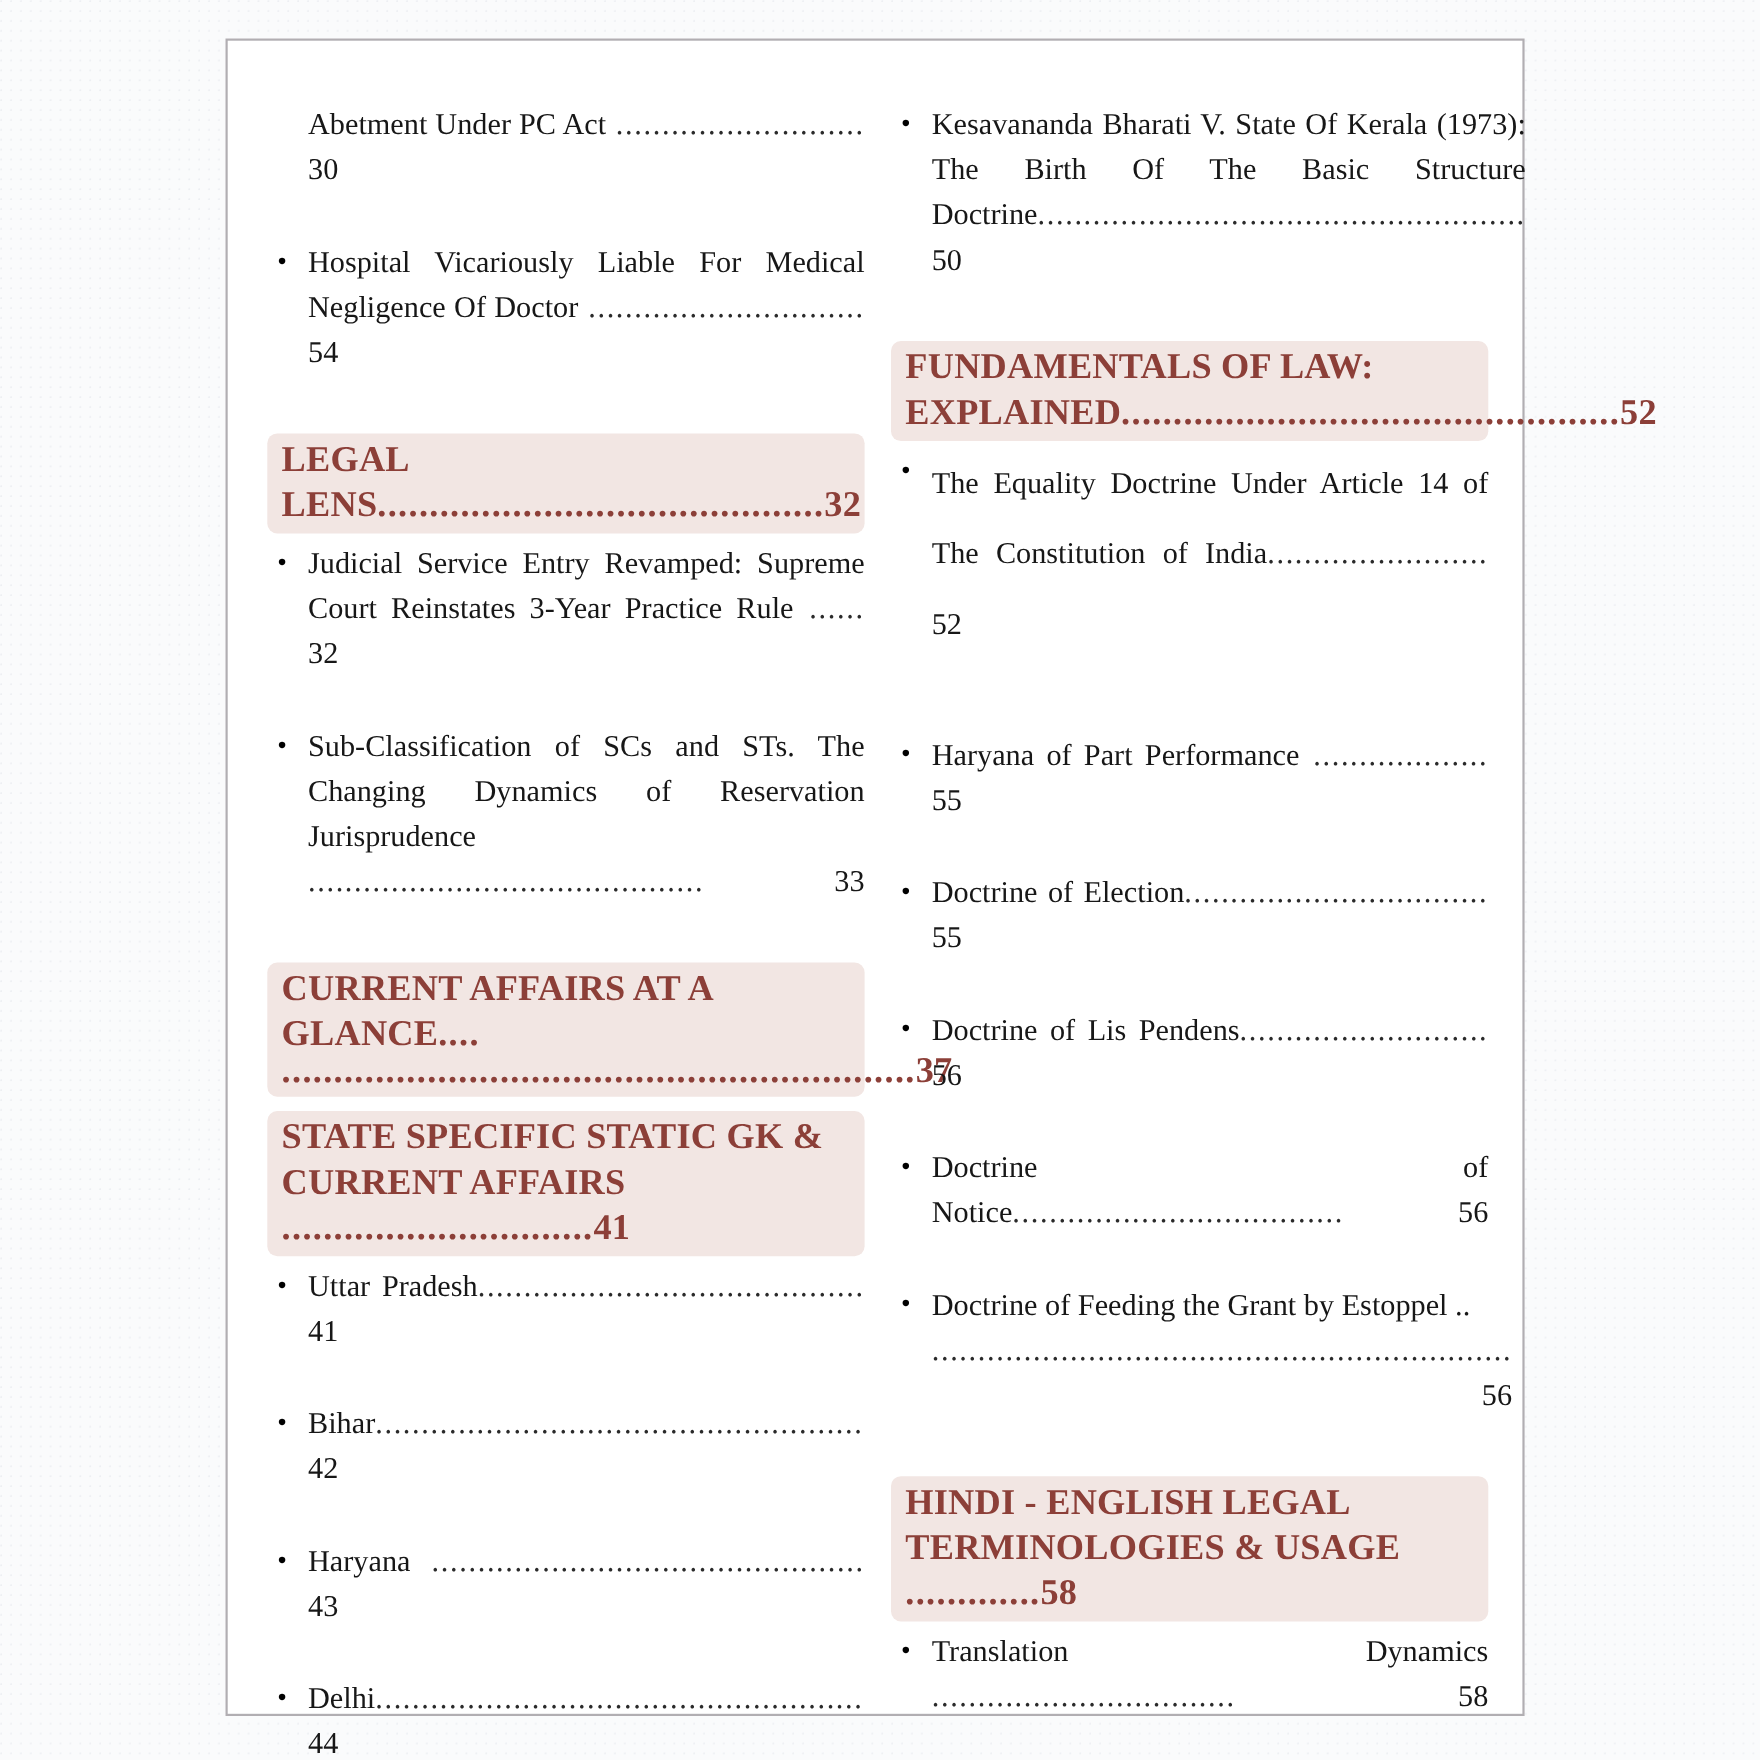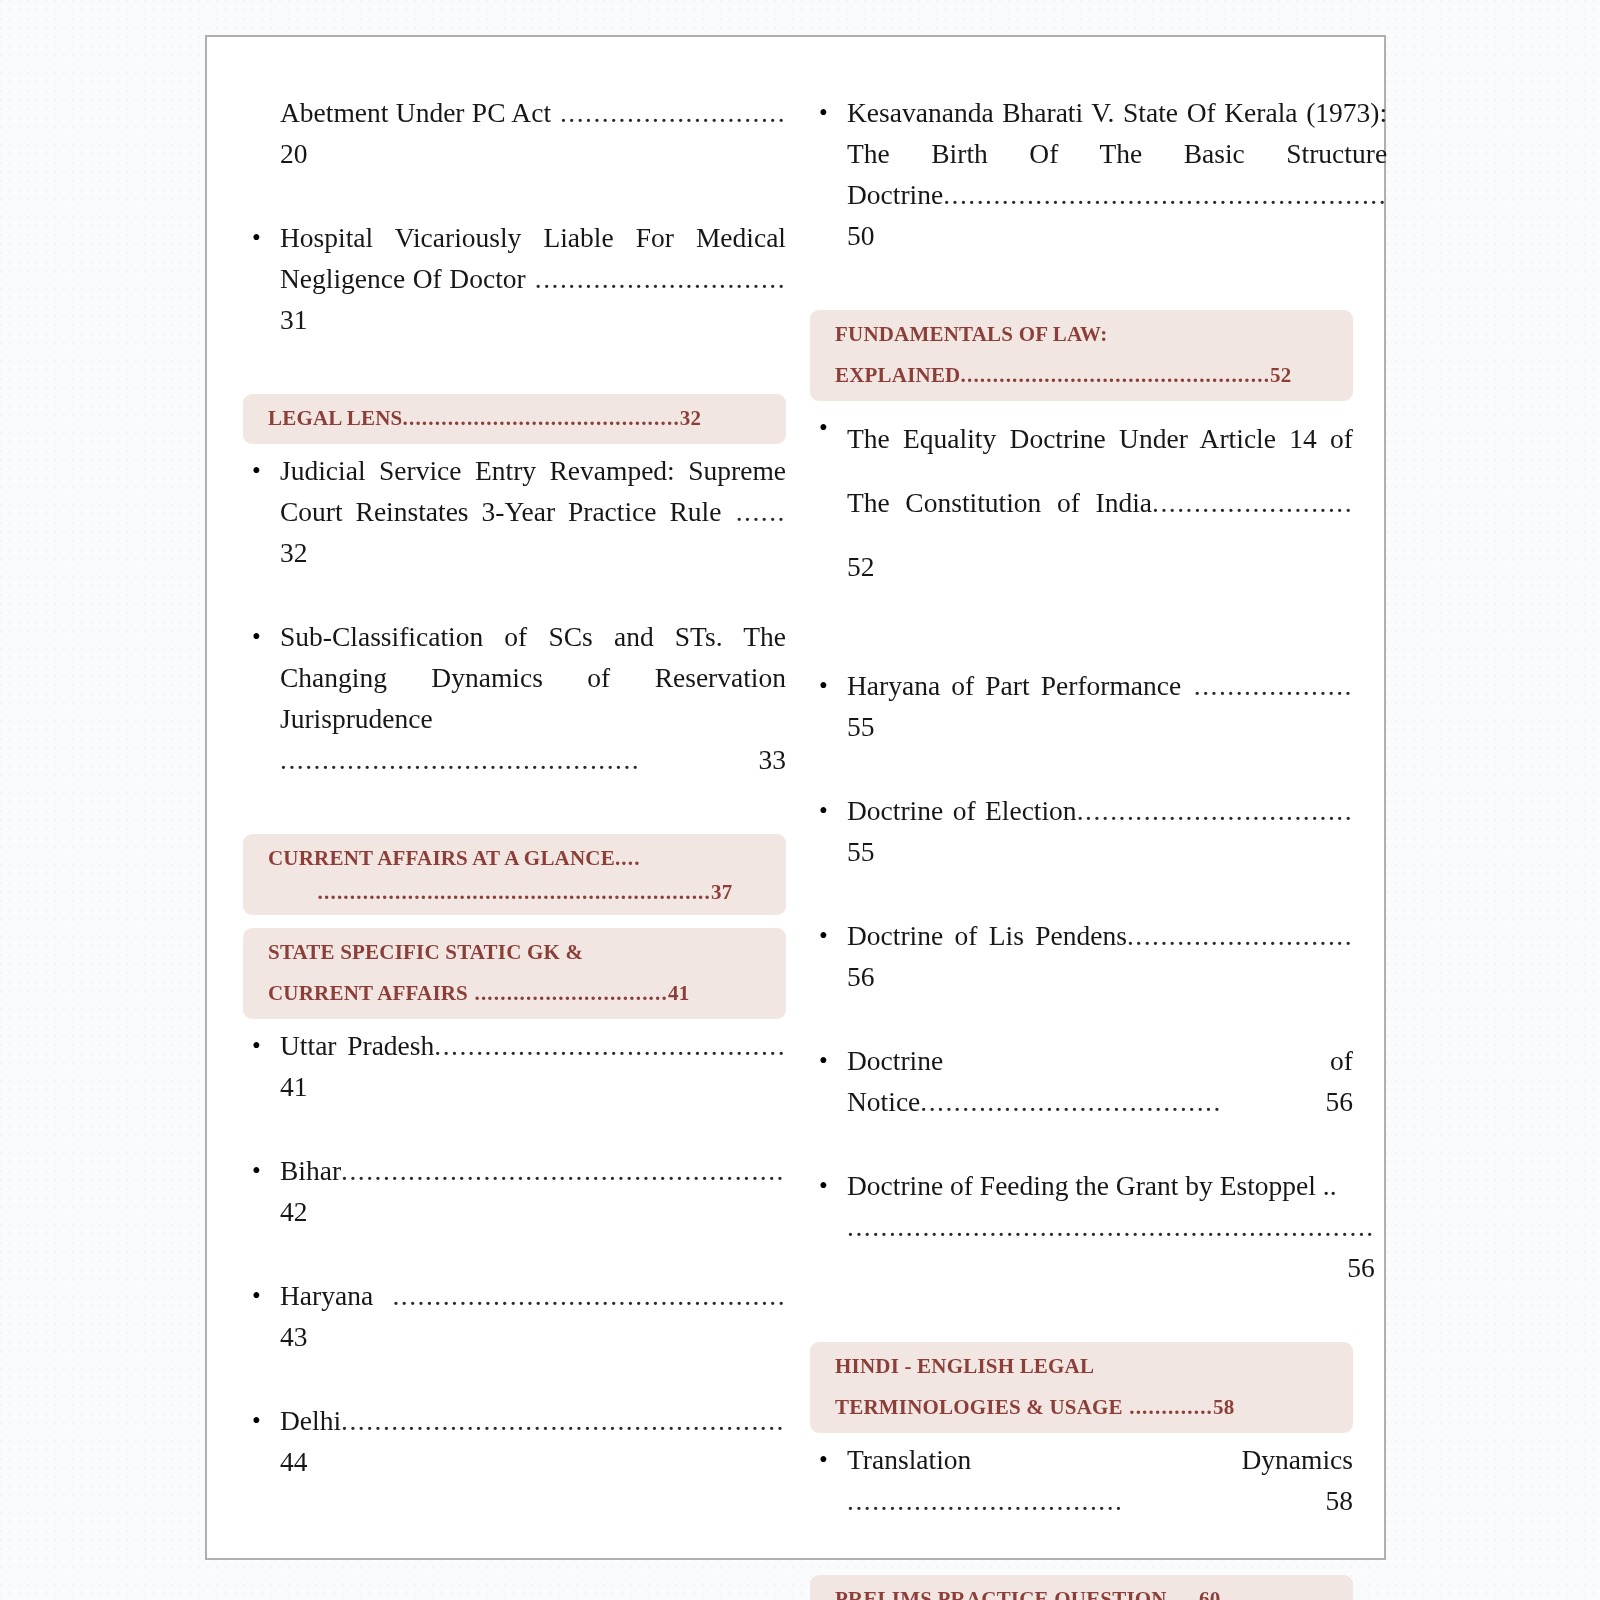--- a/index.html
+++ b/index.html
@@ -85,23 +85,23 @@
     letter-spacing: 1.5px;
     color: #2a2a2a;
   }
   .pnum { white-space: nowrap; }
 
   
   .sec {
     background: #f2e6e3;
     border-radius: 9px;
     margin: 13px 0 6px 0;
-    padding: 4px 0 5px 12px;
+    padding: 4px 0 5px 0;
     font-weight: bold;
-    font-size: 21px;
+    font-size: 33px;
     line-height: 41px;
     color: #8c3f38;
     letter-spacing: 0.2px;
   }
   .sec .inner {
     padding: 0 4px 0 13px;
     display: block;
     text-align: left;
   }
   .sec .leader {
@@ -123,25 +123,25 @@
 </head>
 <body>
 
 <div class="page-backdrop"></div>
 
 <div class="page">
   <div class="columns">
     <div class="col" id="col-left">
         <div class="entry">
           <span class="bullet empty"></span>
-          <span class="entry-body"><span>Abetment Under PC Act</span><span class="leader"> ...........................</span> <span class="pnum">20</span></span>
-        </div>
-        <div class="entry">
-          <span class="bullet"></span>
-          <span class="entry-body"><span>Hospital Vicariously Liable For Medical Negligence Of Doctor</span><span class="leader"> ..............................</span> <span class="pnum">31</span></span>
+          <span class="entry-body"><span>Abetment Under PC Act</span><span class="leader"> ...........................</span> <span class="pnum">30</span></span>
+        </div>
+        <div class="entry">
+          <span class="bullet"></span>
+          <span class="entry-body"><span>Hospital Vicariously Liable For Medical Negligence Of Doctor</span><span class="leader"> ..............................</span> <span class="pnum">54</span></span>
         </div>
         <div class="sec">
           <span class="inner"><span>LEGAL LENS</span><span class="leader">...........................................</span><span class="pnum">32</span></span>
         </div>
         <div class="entry">
           <span class="bullet"></span>
           <span class="entry-body"><span>Judicial Service Entry Revamped: Supreme Court Reinstates 3-Year Practice Rule</span><span class="leader"> ......</span> <span class="pnum">32</span></span>
         </div>
         <div class="entry">
           <span class="bullet"></span>

